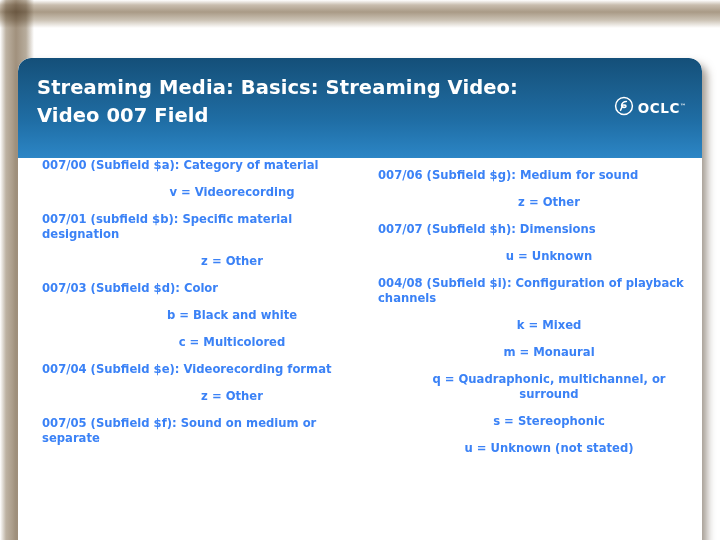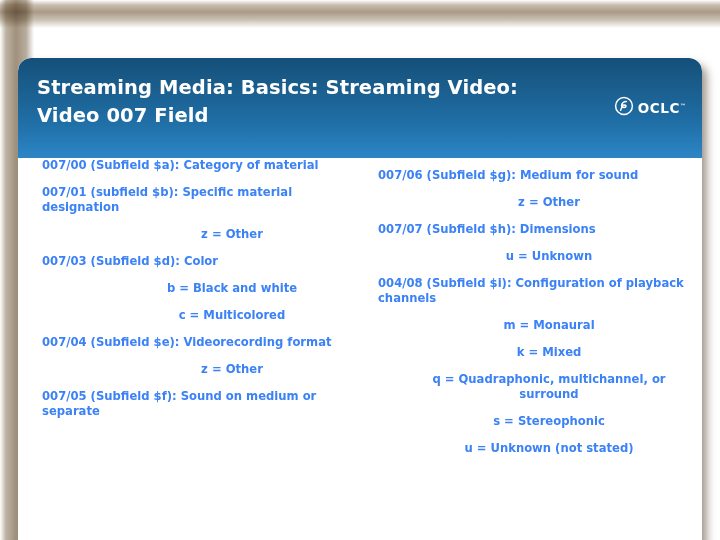--- a/index.html
+++ b/index.html
@@ -163,37 +163,38 @@
             <path d="M9.0 8.6 L6.6 14.3" fill="none" stroke="#ffffff" stroke-width="1.5" stroke-linecap="round"></path>
           </svg>
         </span>
         <span class="oclc-wordmark"><span>OCLC</span><span class="oclc-tm">™</span></span>
       </div>
     </div>
 
     <div class="content">
       <div class="col col-left" id="col-left">
           <div class="entry field-head sp-0">007/00 (Subfield $a):  Category of material</div>
+          <div class="entry field-value sp-3">v = Videorecording</div>
           <div class="entry field-head sp-3">007/01 (subfield $b):  Specific material designation</div>
           <div class="entry field-value sp-3">z = Other</div>
           <div class="entry field-head sp-3">007/03 (Subfield $d):  Color</div>
           <div class="entry field-value sp-3">b = Black and white</div>
           <div class="entry field-value sp-3">c = Multicolored</div>
           <div class="entry field-head sp-3">007/04 (Subfield $e):  Videorecording format</div>
           <div class="entry field-value sp-3">z = Other</div>
           <div class="entry field-head sp-3">007/05 (Subfield $f):  Sound on medium or separate</div>
         </div>
       <div class="col col-right" id="col-right">
           <div class="entry field-head sp-1">007/06 (Subfield $g):  Medium for sound</div>
           <div class="entry field-value sp-3">z = Other</div>
           <div class="entry field-head sp-3">007/07 (Subfield $h):  Dimensions</div>
           <div class="entry field-value sp-3">u = Unknown</div>
           <div class="entry field-head sp-3">004/08 (Subfield $i):  Configuration of playback channels</div>
+          <div class="entry field-value sp-3">k = Mixed</div>
           <div class="entry field-value sp-3">m = Monaural</div>
-          <div class="entry field-value sp-3">k = Mixed</div>
           <div class="entry field-value sp-3">q = Quadraphonic, multichannel, or surround</div>
           <div class="entry field-value sp-3">s = Stereophonic</div>
           <div class="entry field-value sp-3">u = Unknown (not stated)</div>
         </div>
     </div>
 
   </div>
 </div>
 
 </body></html>

